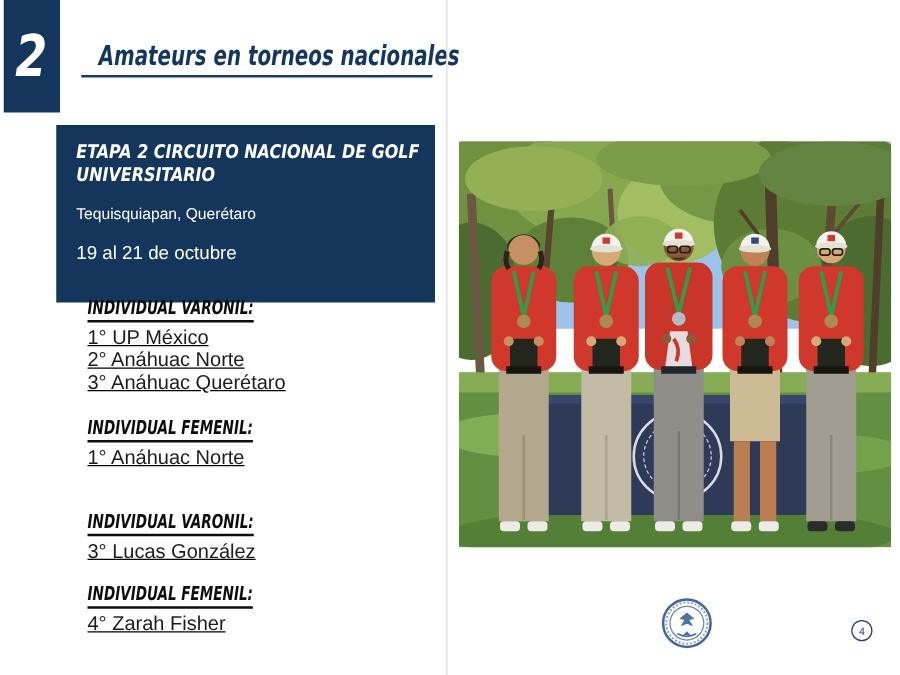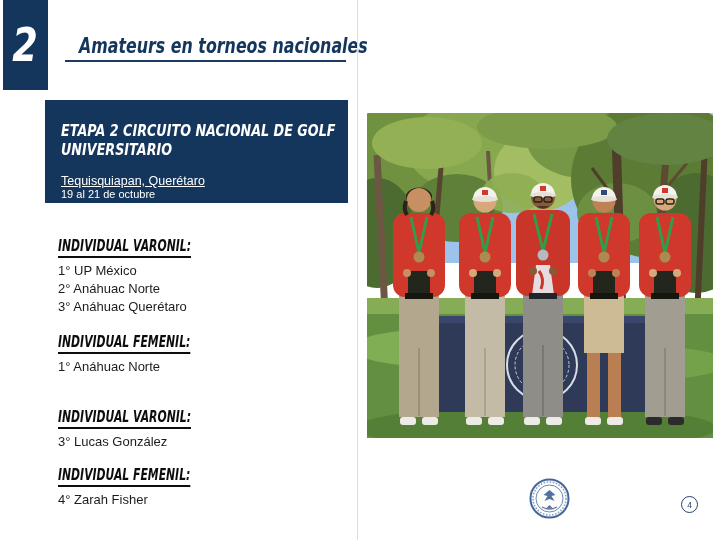--- a/index.html
+++ b/index.html
@@ -15,35 +15,35 @@
   
   .page-title{position:absolute;left:79px;top:33px;color:#14365c;white-space:nowrap;
               font-family:"DejaVu Sans", sans-serif;font-weight:bold;font-style:italic;
               font-size:22px;transform:scaleX(0.72);transform-origin:left top;}
   .title-underline{position:absolute;left:65px;top:60px;width:281px;height:2px;background:#1b3a5f;}
 
   
   .divider{position:absolute;left:357px;top:0;width:1px;height:540px;background:#dcdcdc;}
 
   
-  .event-box{position:absolute;left:45px;top:100px;width:303px;height:103px;background:#14365c;
-             box-sizing:border-box;padding:22px 16px;color:#ffffff;}
+  .event-box{position:absolute;left:45px;top:100px;width:303px;height:142px;background:#14365c;
+             box-sizing:border-box;padding:12px 16px;color:#ffffff;}
   .event-title{font-family:"DejaVu Sans", sans-serif;font-weight:bold;font-style:italic;
                font-size:15px;line-height:19px;white-space:nowrap;transform:scaleX(0.85);
                transform-origin:left top;}
-  .event-location{margin-top:14px;font-size:12.5px;text-decoration:underline;}
-  .event-dates{font-size:11px;}
-
-  
-  .result-section{position:absolute;left:58px;}
+  .event-location{margin-top:14px;font-size:12.5px;}
+  .event-dates{margin-top:16px;font-size:15px;}
+
+  
+  .result-section{position:absolute;left:70px;text-decoration:underline;}
   .result-heading{display:inline-block;font-family:"DejaVu Sans", sans-serif;font-weight:bold;
                   font-style:italic;font-size:15.5px;color:#0d0d0d;white-space:nowrap;
                   border-bottom:2.5px solid #0d0d0d;padding-bottom:1px;margin-bottom:4px;
                   transform:scaleX(0.7);transform-origin:left top;}
-  .result-item{font-size:13px;color:#1c1c1c;line-height:18px;}
+  .result-item{font-size:16px;color:#1c1c1c;line-height:18px;}
   .sec1{top:237px;} .sec2{top:333px;} .sec3{top:408px;} .sec4{top:466px;}
 
   
   .photo{position:absolute;left:367px;top:113px;width:346px;height:325px;overflow:hidden;}
   .photo svg{display:block;}
 
   
   .seal{position:absolute;left:529px;top:478px;width:41px;height:41px;}
   .page-circle{position:absolute;left:681px;top:496px;width:15px;height:15px;border:1px solid #27406b;
                border-radius:50%;display:flex;align-items:center;justify-content:center;

